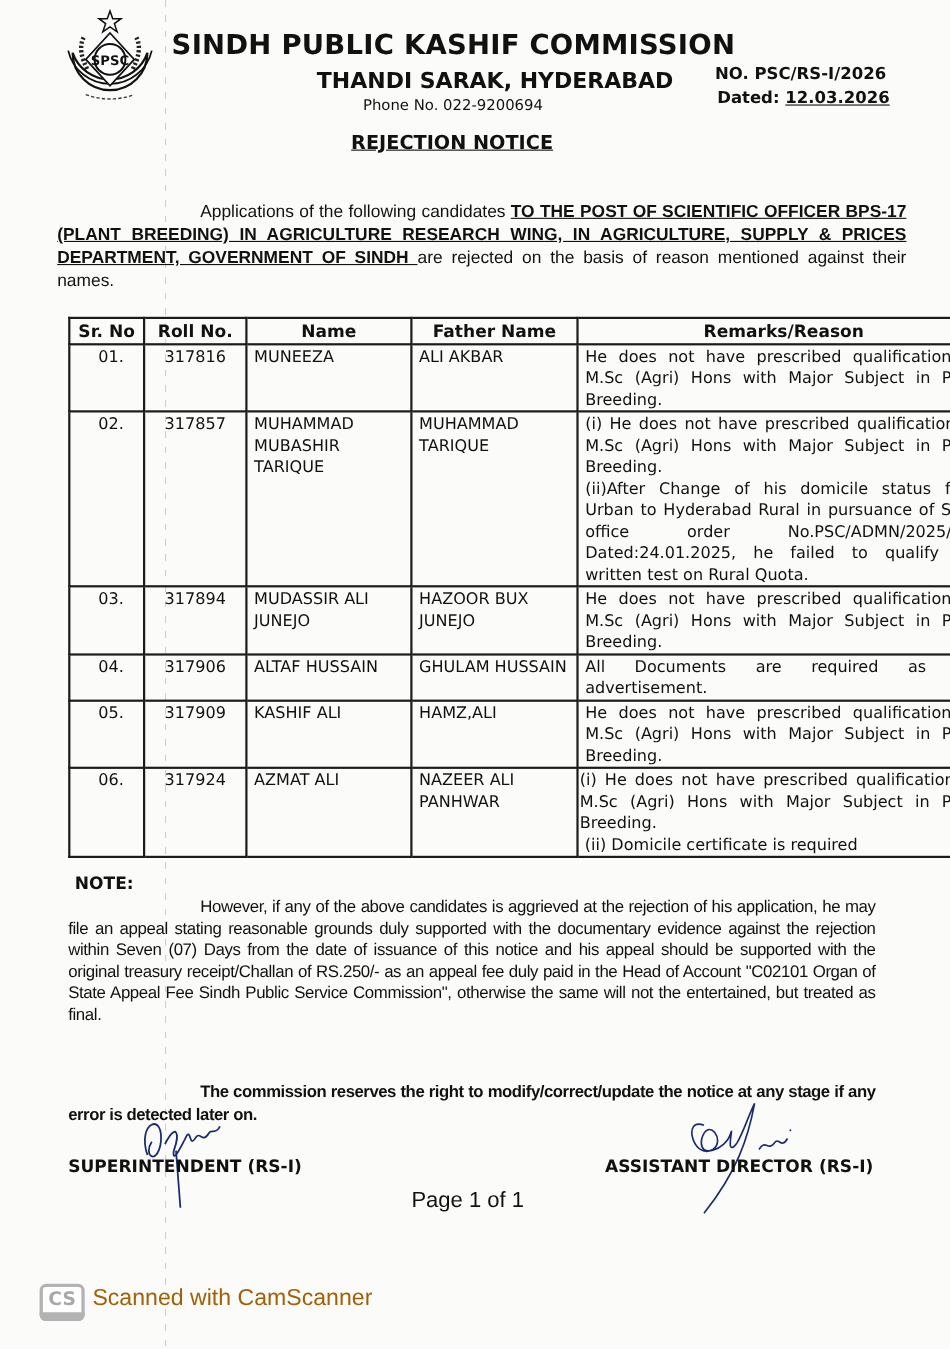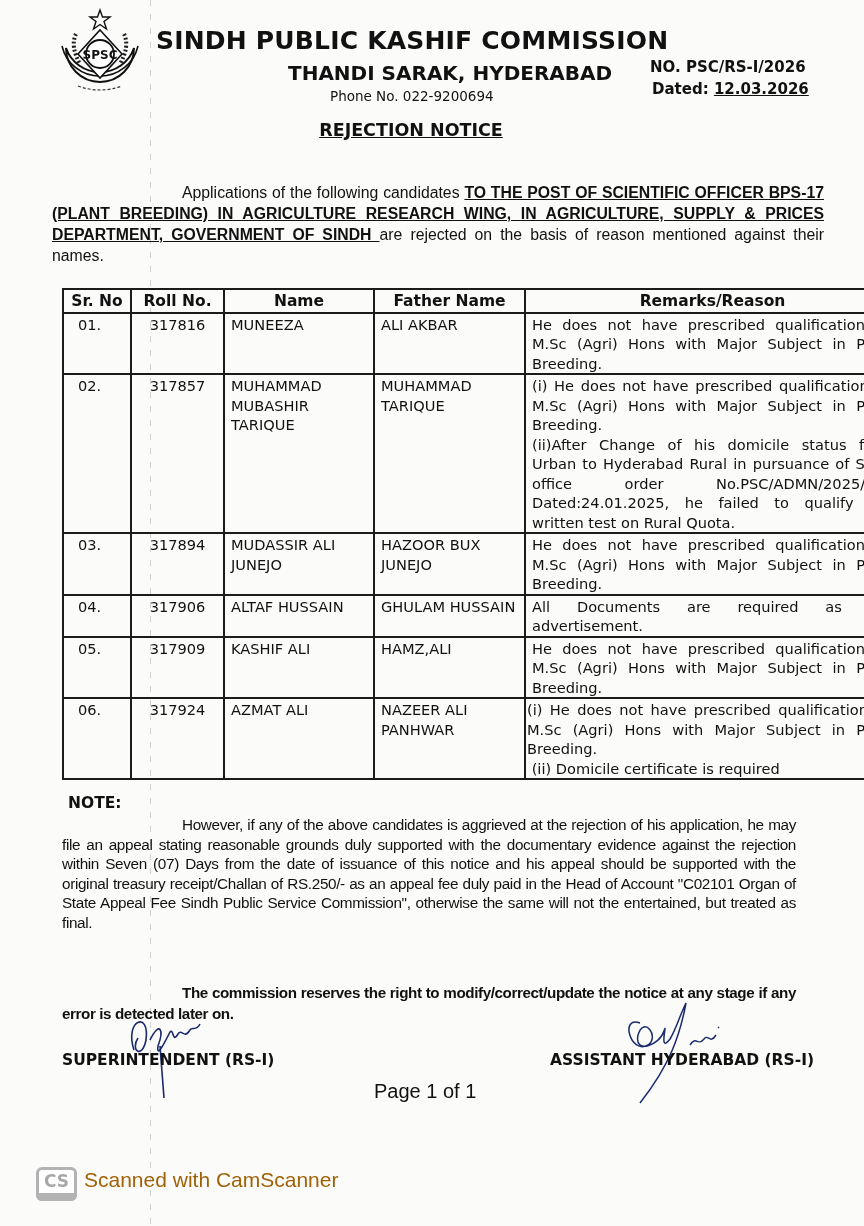--- a/index.html
+++ b/index.html
@@ -26,21 +26,21 @@
   .intro { left: 52px; top: 182px; width: 772px; font-family: "Liberation Sans", sans-serif;
     font-size: 15.8px; line-height: 21px; text-align: justify; }
   .intro .indent { display: inline-block; width: 130px; }
   .intro .bu { font-weight: bold; text-decoration: underline; }
 
   
   table.rej { position: absolute; left: 62px; top: 288px; width: 839px; border-collapse: collapse;
     font-size: 14.6px; line-height: 19.5px; }
   table.rej th, table.rej td { border: 2px solid #1b1b1b; vertical-align: top; padding: 1px 6px 0 6px; }
   table.rej th { font-weight: bold; text-align: center; font-size: 15.5px; line-height: 19.5px; padding-top: 2px; }
-  table.rej td.sr { text-align: left; padding-left: 14px; border-radius: 18px; }
+  table.rej td.sr { text-align: center; padding-left: 14px; border-radius: 18px; }
   table.rej td.roll { text-align: center; }
   table.rej td.rem { text-align: justify; padding-left: 6px; padding-right: 6px; }
   .col-sr { width: 54px; } .col-roll { width: 79px; } .col-name { width: 136px; } .col-father { width: 137px; }
   .rem p { margin: 0; }
 
   
   .note-label { left: 68px; top: 794px; font-size: 15.5px; font-weight: bold; }
   .note { left: 62px; top: 815px; width: 734px; font-family: "Liberation Sans", sans-serif;
     font-size: 15.3px; line-height: 19.6px; text-align: justify; letter-spacing: -0.35px; }
   .note .indent { display: inline-block; width: 120px; }
@@ -174,17 +174,17 @@
   <svg width="110" height="90" viewBox="0 0 110 90">
     <path d="M14,40 C4,10 30,0 26,30 C22,50 10,40 18,28 M30,30 C40,10 44,20 38,36 C36,50 46,30 50,22 C54,18 52,34 58,24 C62,18 64,30 70,20 C72,16 76,22 80,14 M40,36 L44,88" fill="none" stroke="#1a2a6c" stroke-width="1.6"></path>
   </svg>
 </div>
 <div class="abs sig-right">
   <svg width="150" height="110" viewBox="0 0 150 110">
     <path d="M40,28 C20,20 30,60 48,50 C60,42 44,20 38,40 C34,60 60,50 64,36 C68,24 58,60 70,44 C76,34 80,20 86,8 C80,40 70,70 40,108 M90,50 C96,40 98,52 104,44 C108,38 110,50 116,40 M118,32 l1,1" fill="none" stroke="#1a2a6c" stroke-width="1.5"></path>
   </svg>
 </div>
 <div class="abs sig-left-label">SUPERINTENDENT (RS-I)</div>
-<div class="abs sig-right-label">ASSISTANT HYDERABAD (RS-I)</div>
+<div class="abs sig-right-label">ASSISTANT DIRECTOR (RS-I)</div>
 <div class="abs page-num">Page 1 of 1</div>
 
 <div class="abs cs-badge">CS</div>
 <div class="abs cs-text">Scanned with CamScanner</div>
 
 </body></html>

